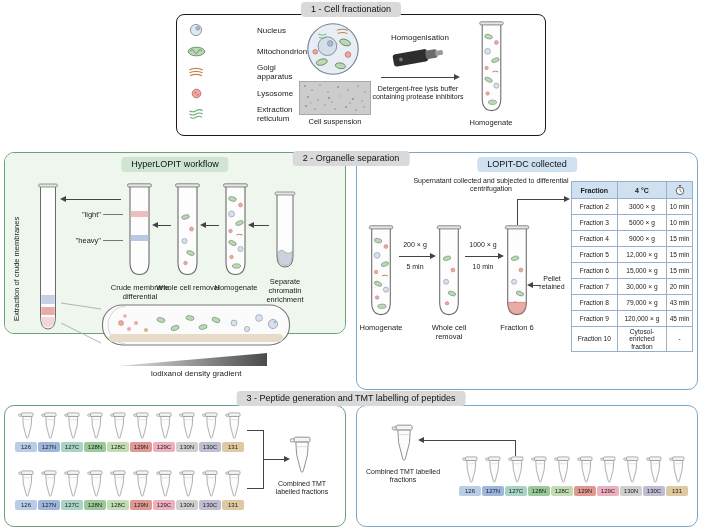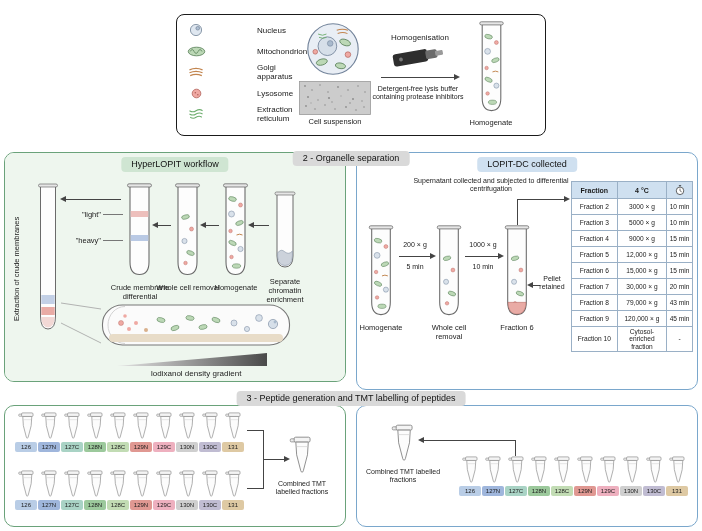--- a/index.html
+++ b/index.html
@@ -200,20 +200,21 @@
     <circle cx="146" cy="26" r="2.6" fill="#d9e1ea" stroke="#72839a" stroke-width="0.5"></circle>
     <circle cx="158" cy="15" r="3.4" fill="#d9e1ea" stroke="#72839a" stroke-width="0.5"></circle>
     <circle cx="172" cy="21" r="4.6" fill="#d6dfe9" stroke="#72839a" stroke-width="0.6"></circle>
     <circle cx="174" cy="19" r="1.4" fill="#a9bacd"></circle>
   </symbol>
 </defs>
 </svg>
 
 <div id="fig">
 
+  <div class="badge" style="top: 2px; background-color: rgb(217, 217, 217);">1 - Cell fractionation</div>
 
   <div class="panelbox" style="left: 176px; top: 14px; width: 370px; height: 122px; border-radius: 8px; border-color: rgb(26, 26, 26);">
 
     <div class="legend" style="left:8px;top:8px;width:116px">
       <div class="leg-row">
         <span class="leg-ic">
             <svg width="14" height="14" viewBox="0 0 20 20">
               <use href="#ic-nucleus"></use>
             </svg>
           </span>
@@ -270,21 +271,21 @@
     <div class="lbl sm" style="left:194px;top:70px;width:94px">Detergent-free lysis buffer containing protease inhibitors</div>
 
     <svg class="abs" style="left:300px;top:6px" width="29" height="94" viewBox="0 0 28 96">
         <use href="#sh-ctube-full"></use>
       </svg>
     <div class="lbl" style="left:282px;top:103px;width:64px">Homogenate</div>
   </div>
 
   <div class="badge" style="top: 139px; background-color: rgb(217, 217, 217); margin-top: 12px;">2 - Organelle separation</div>
 
-  <div class="panelbox" style="left: 4px; top: 152px; width: 342px; height: 230px; border-color: rgb(106, 162, 122);">
+  <div class="panelbox" style="left: 4px; top: 152px; width: 342px; height: 182px; border-color: rgb(106, 162, 122);">
     <div style="position: absolute; inset: 0px; border-radius: 9px; background-color: rgb(238, 246, 238);"></div>
 
     <div class="badge" style="top: 4px; background-color: rgb(207, 229, 210);">HyperLOPIT workflow</div>
 
     <div class="vtext" style="left:8px;top:50px;height:132px">Extraction of crude membranes</div>
 
     <svg class="abs" style="left:32px;top:30px" width="22" height="150" viewBox="0 0 22 150">
         <use href="#sh-ctube-tall"></use>
       </svg>
 

